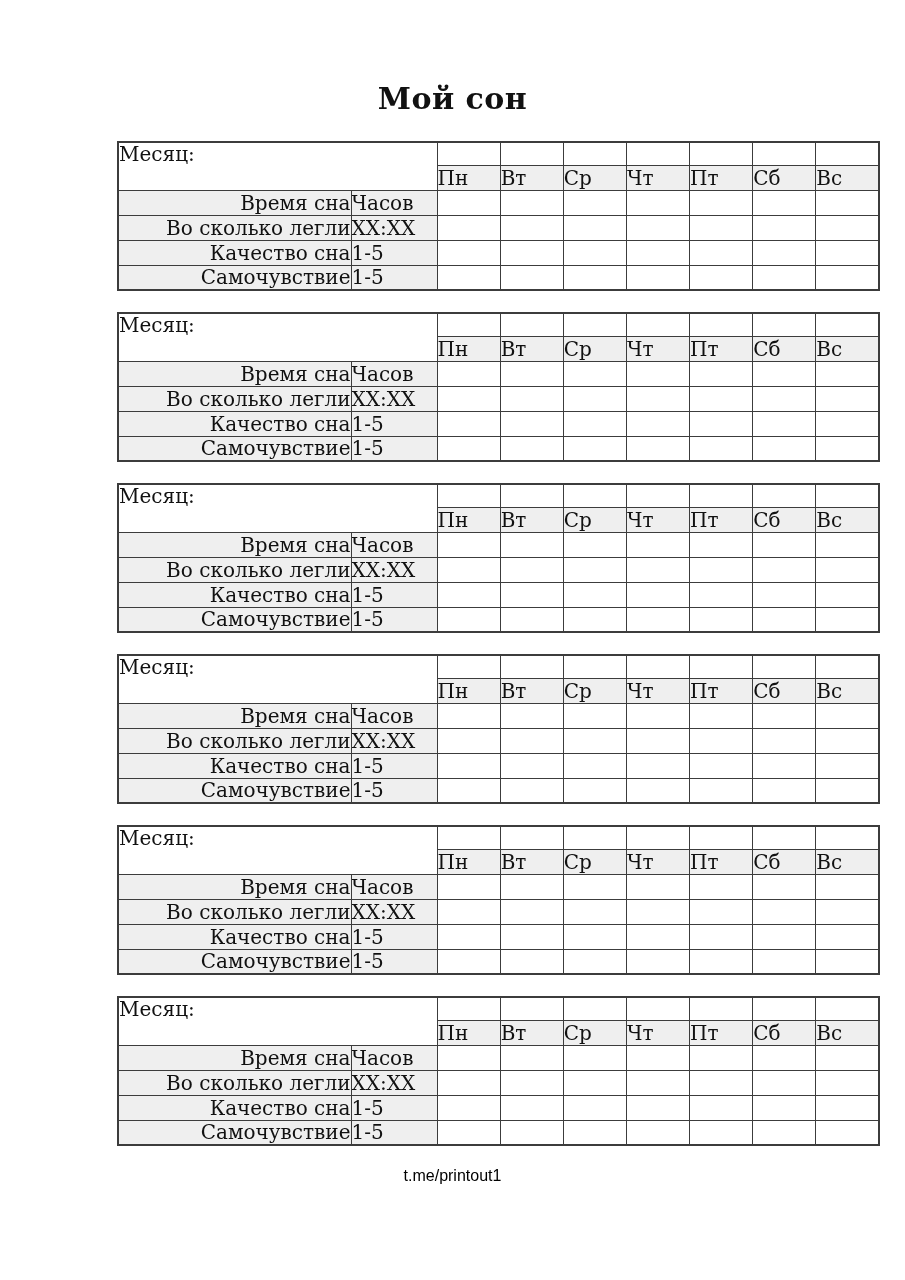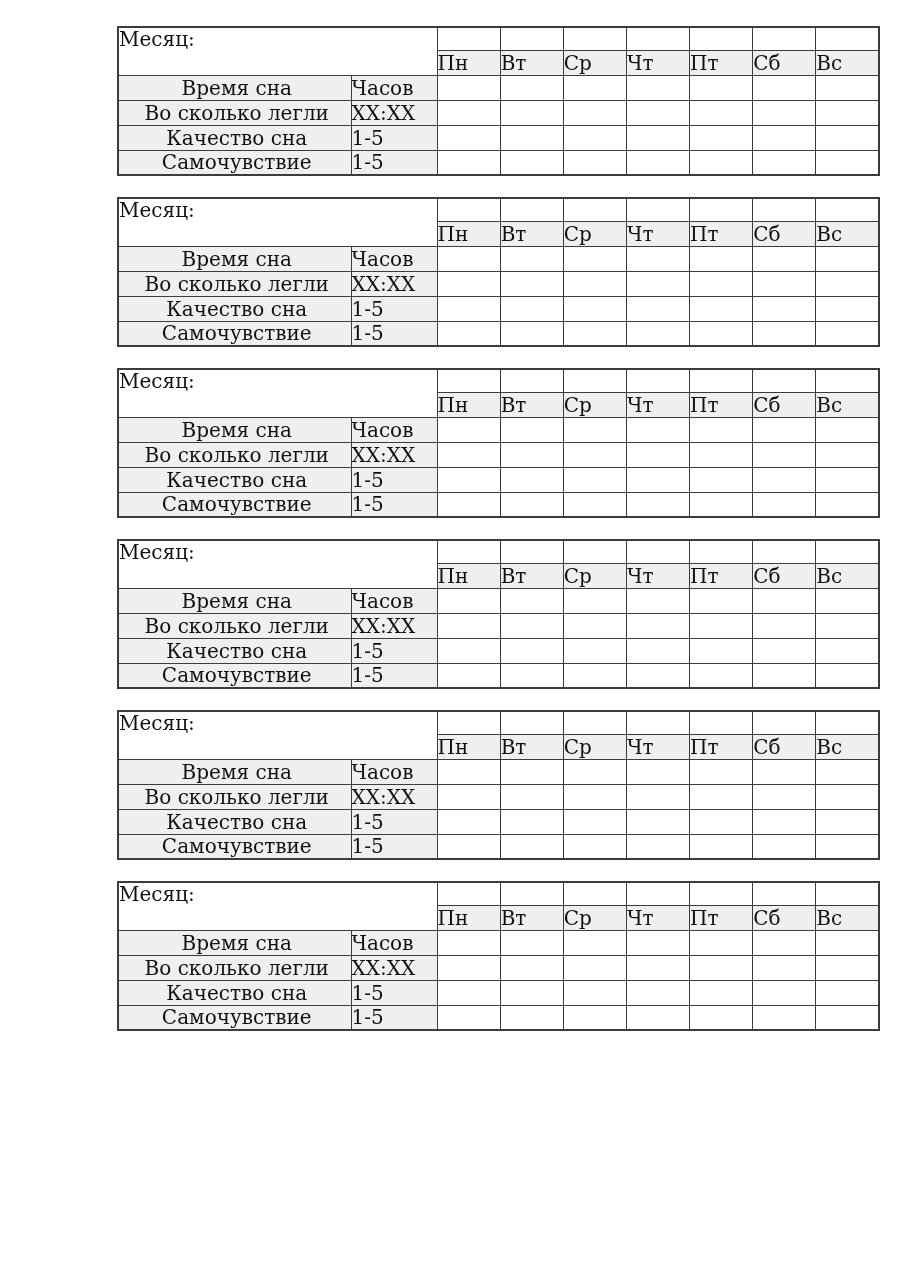--- a/index.html
+++ b/index.html
@@ -63,41 +63,42 @@
     text-align: left;
     padding: 3px 0 0 7px;
     font-size: 21px;
     background: var(--bg);
   }
   tr.row-top td.day-empty { height: 23px; background: var(--bg); }
   tr.row-days td.day-header {
     background: var(--shade);
   }
   tr.row-metric td.metric-label {
-    text-align: center;
+    text-align: right;
     padding-left: 4px;
     background: var(--shade);
   }
   tr.row-metric td.metric-unit {
     text-align: left;
     background: var(--shade);
   }
   tr.row-metric td.entry-cell { background: var(--bg); }
   .footer {
     margin-top: 4px;
     text-align: center;
     font-family: "Liberation Sans", sans-serif;
     font-size: 16px;
     color: #000000;
   }
 </style>
 </head>
 <body>
 
 <div class="page">
+  <h1 class="title">Мой сон</h1>
   <div class="tables" id="tables">
   <table class="tracker">
     <colgroup>
       <col class="c-label">
       <col class="c-unit">
       <col>
           <col>
           <col>
           <col>
           <col>
@@ -559,13 +560,14 @@
         <td class="entry-cell"></td>
         <td class="entry-cell"></td>
         <td class="entry-cell"></td>
         <td class="entry-cell"></td>
         <td class="entry-cell"></td>
         <td class="entry-cell"></td>
       </tr>
     </tbody>
   </table>
 </div>
+  <div class="footer">t.me/printout1</div>
 </div>
 
 </body></html>

